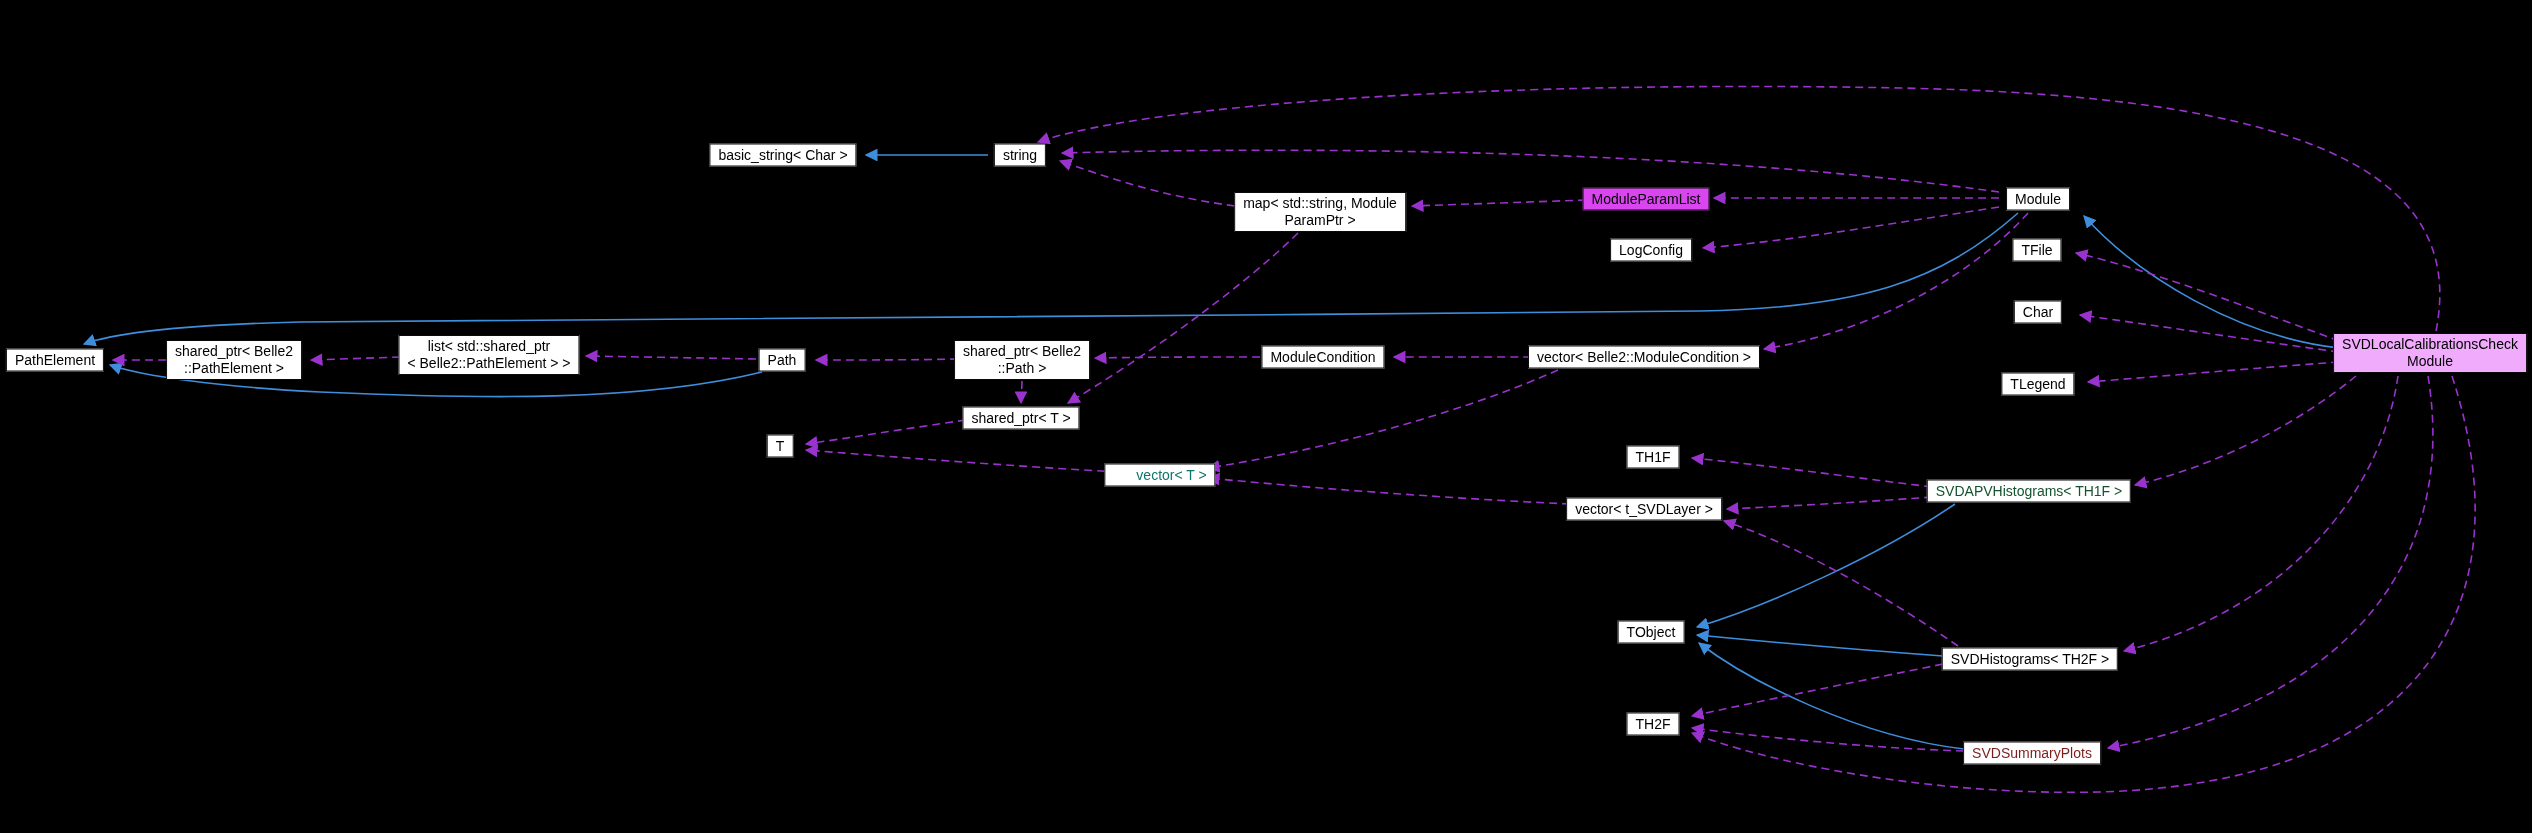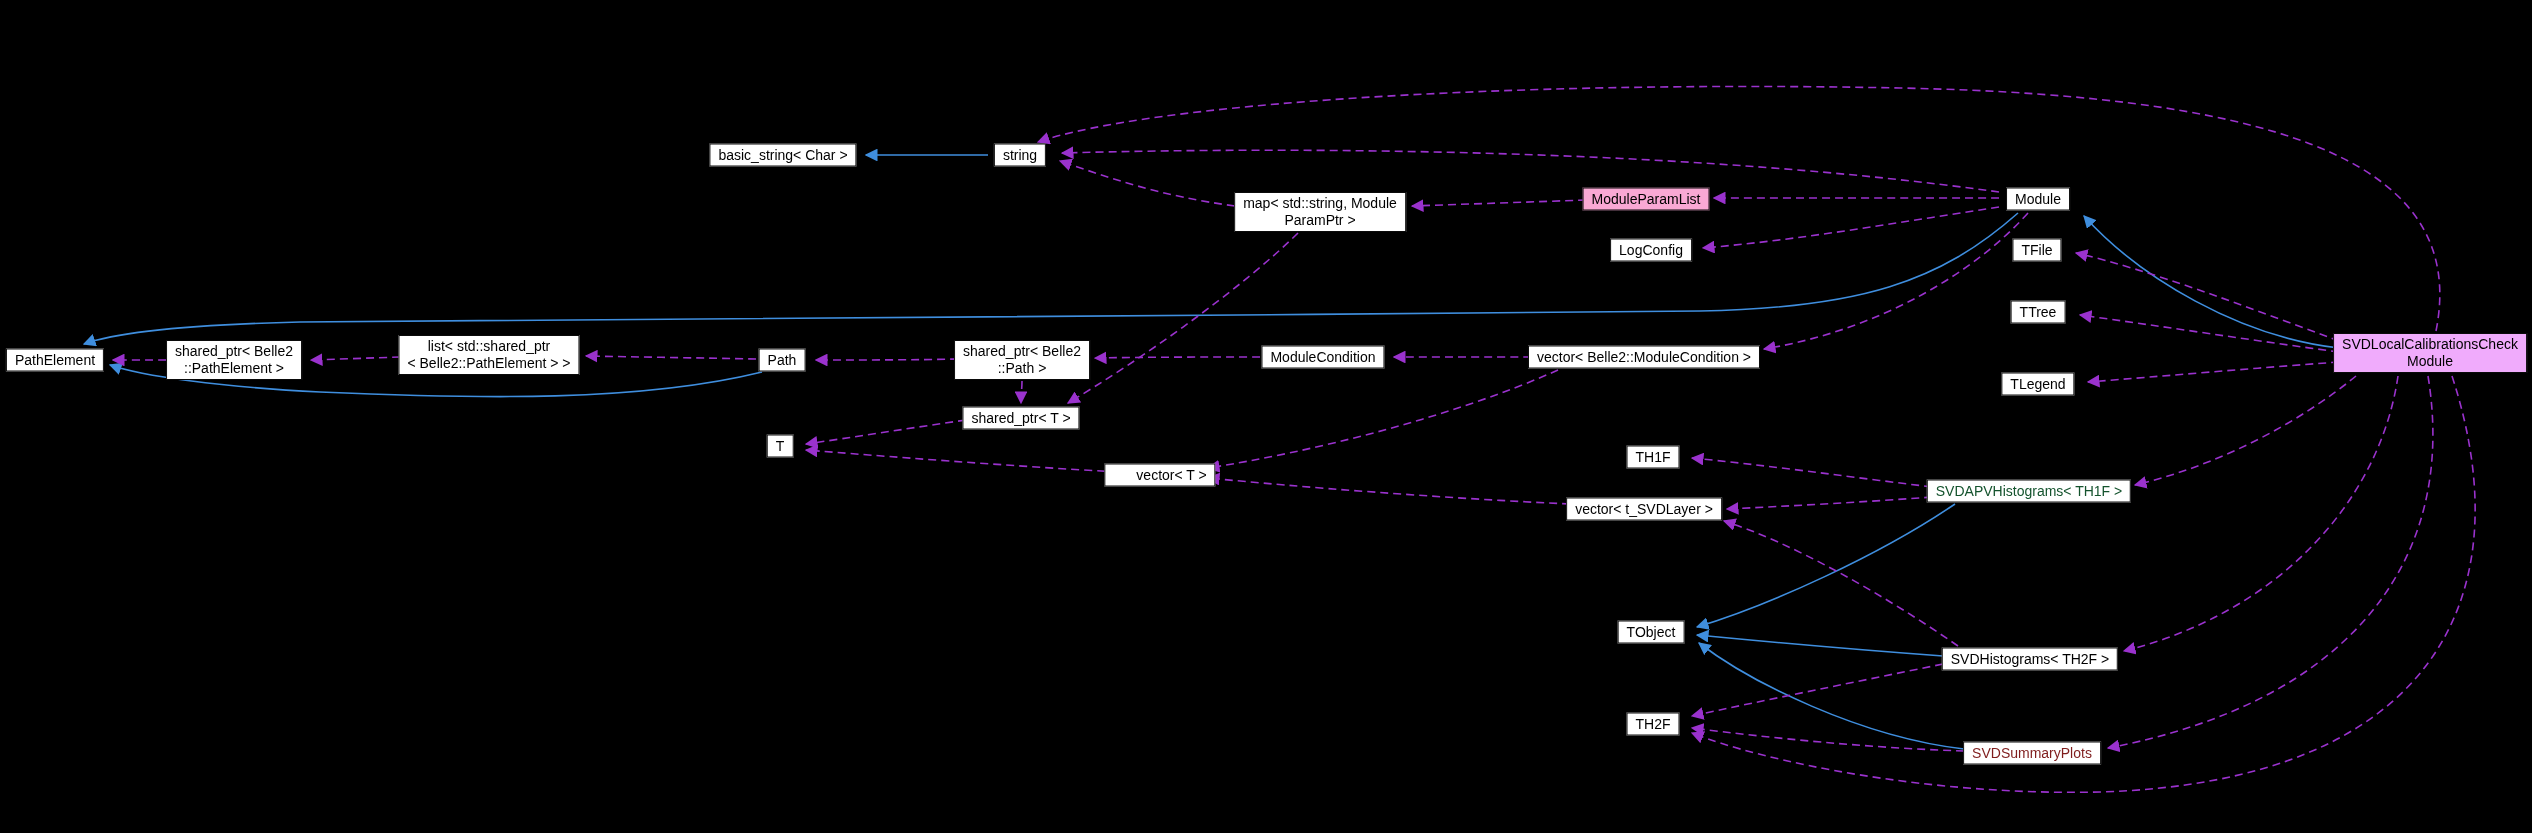--- a/index.html
+++ b/index.html
@@ -92,34 +92,34 @@
       <div class="node" style="left: 783px; top: 155px; background: rgb(255, 255, 255); color: rgb(0, 0, 0);">
         <span class="node-line">basic_string&lt; Char &gt;</span>
       </div>
       <div class="node" style="left: 1020px; top: 155px; background: rgb(255, 255, 255); color: rgb(0, 0, 0);">
         <span class="node-line">string</span>
       </div>
       <div class="node" style="left: 1320px; top: 212px; background: rgb(255, 255, 255); color: rgb(0, 0, 0);">
         <span class="node-line">map&lt; std::string, Module</span>
         <span class="node-line">ParamPtr &gt;</span>
       </div>
-      <div class="node" style="left: 1646px; top: 199px; background: #f9a8d4; color: rgb(0, 0, 0);">
+      <div class="node" style="left: 1646px; top: 199px; background: #d946ef; color: rgb(0, 0, 0);">
         <span class="node-line">ModuleParamList</span>
       </div>
       <div class="node" style="left: 1651px; top: 250px; background: rgb(255, 255, 255); color: rgb(0, 0, 0);">
         <span class="node-line">LogConfig</span>
       </div>
       <div class="node" style="left: 2038px; top: 199px; background: rgb(255, 255, 255); color: rgb(0, 0, 0);">
         <span class="node-line">Module</span>
       </div>
       <div class="node" style="left: 2037px; top: 250px; background: rgb(255, 255, 255); color: rgb(0, 0, 0);">
         <span class="node-line">TFile</span>
       </div>
       <div class="node" style="left: 2038px; top: 312px; background: rgb(255, 255, 255); color: rgb(0, 0, 0);">
-        <span class="node-line">TTree</span>
+        <span class="node-line">Char</span>
       </div>
       <div class="node" style="left: 2038px; top: 384px; background: rgb(255, 255, 255); color: rgb(0, 0, 0);">
         <span class="node-line">TLegend</span>
       </div>
       <div class="node highlight" style="left: 2430px; top: 353px; background: #f0abfc; color: rgb(0, 0, 0);">
         <span class="node-line">SVDLocalCalibrationsCheck</span>
         <span class="node-line">Module</span>
       </div>
       <div class="node" style="left: 55px; top: 360px; background: rgb(255, 255, 255); color: rgb(0, 0, 0);">
         <span class="node-line">PathElement</span>
@@ -144,21 +144,21 @@
       </div>
       <div class="node" style="left: 1644px; top: 357px; background: rgb(255, 255, 255); color: rgb(0, 0, 0);">
         <span class="node-line">vector&lt; Belle2::ModuleCondition &gt;</span>
       </div>
       <div class="node" style="left: 1021px; top: 418px; background: rgb(255, 255, 255); color: rgb(0, 0, 0);">
         <span class="node-line">shared_ptr&lt; T &gt;</span>
       </div>
       <div class="node" style="left: 780px; top: 446px; background: rgb(255, 255, 255); color: rgb(0, 0, 0);">
         <span class="node-line">T</span>
       </div>
-      <div class="node" style="left: 1160px; top: 475px; background: rgb(255, 255, 255); color: #000000; padding-left: 31px;">
+      <div class="node" style="left: 1160px; top: 475px; background: rgb(255, 255, 255); color: #0f766e; padding-left: 31px;">
         <span class="node-line">vector&lt; T &gt;</span>
       </div>
       <div class="node" style="left: 1653px; top: 457px; background: rgb(255, 255, 255); color: rgb(0, 0, 0);">
         <span class="node-line">TH1F</span>
       </div>
       <div class="node" style="left: 1644px; top: 509px; background: rgb(255, 255, 255); color: rgb(0, 0, 0);">
         <span class="node-line">vector&lt; t_SVDLayer &gt;</span>
       </div>
       <div class="node" style="left: 2029px; top: 491px; background: rgb(255, 255, 255); color: #14532d;">
         <span class="node-line">SVDAPVHistograms&lt; TH1F &gt;</span>

